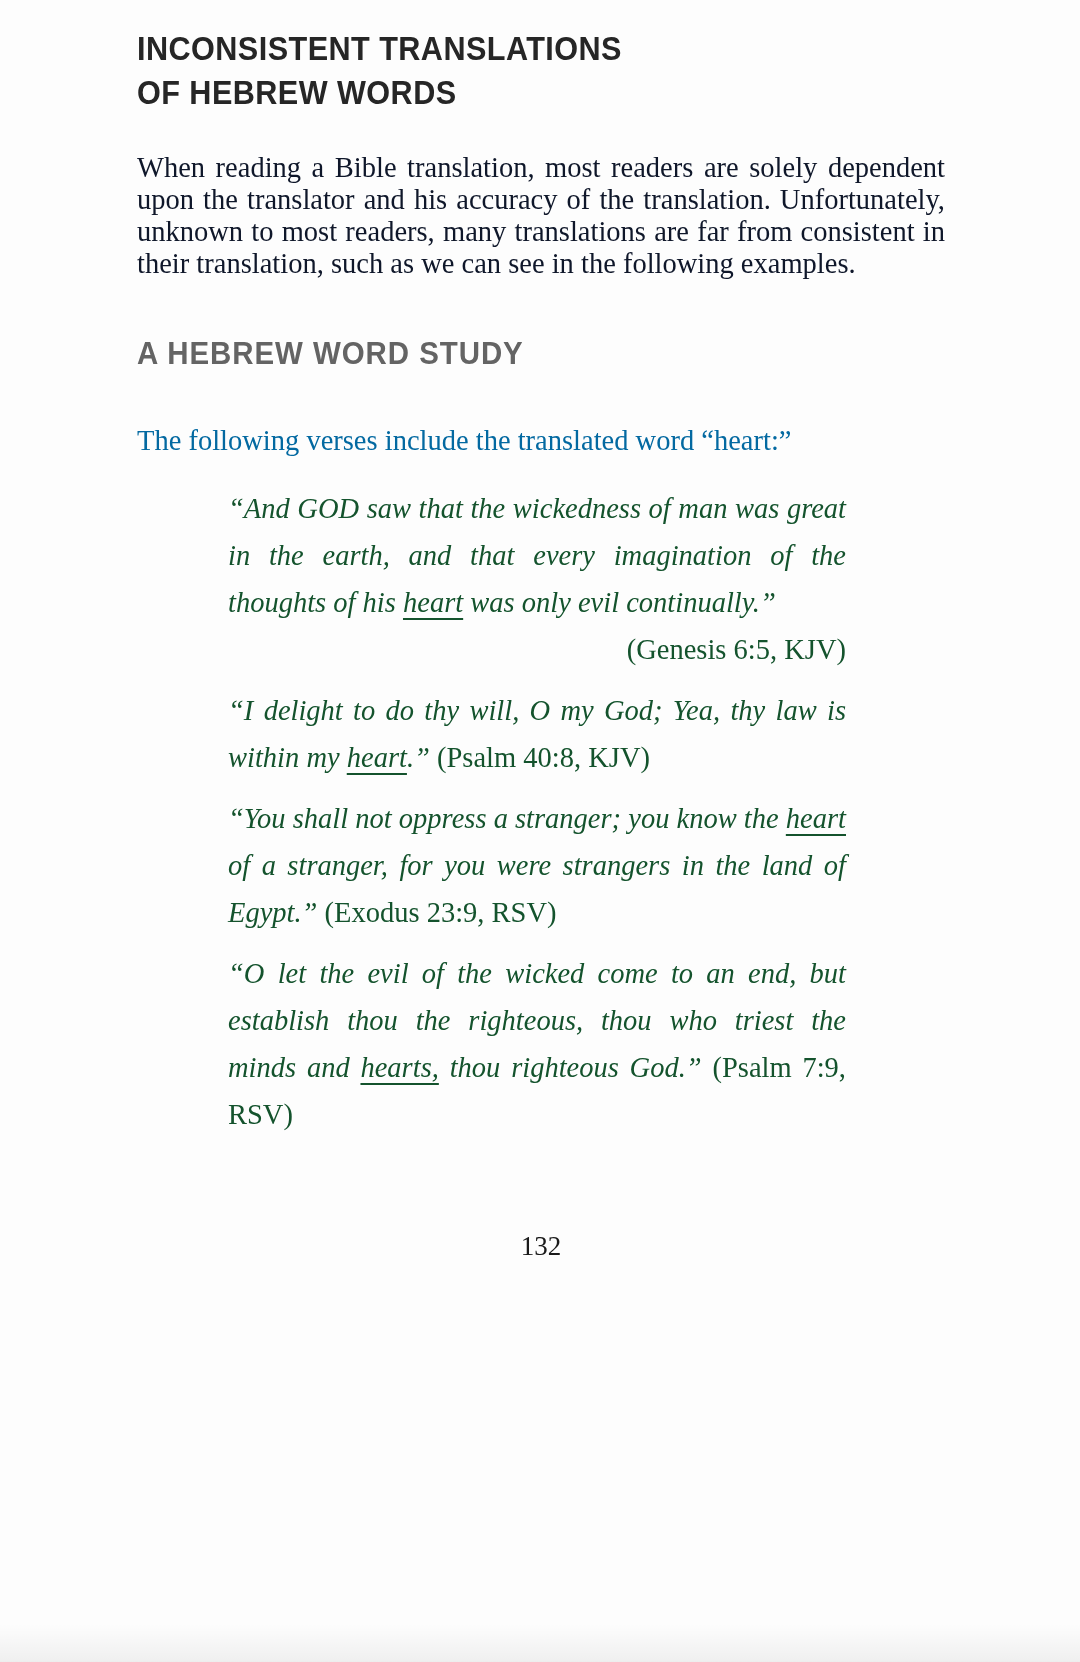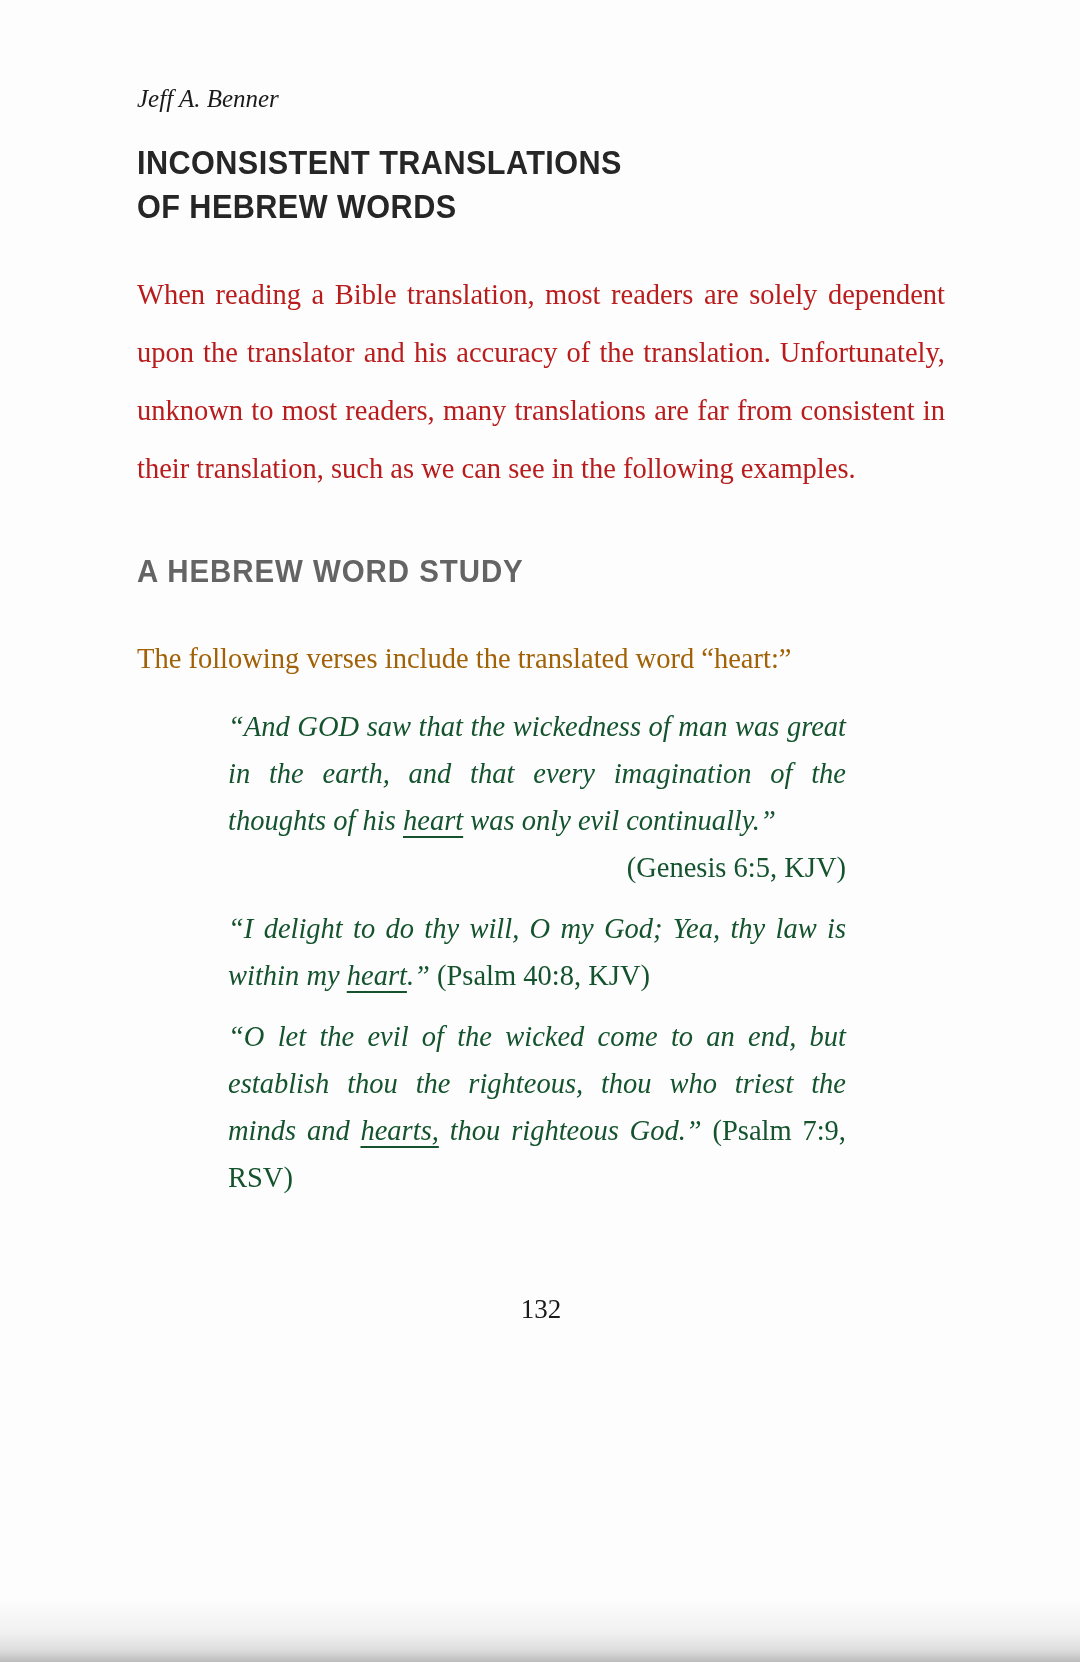--- a/index.html
+++ b/index.html
@@ -33,41 +33,41 @@
     line-height:44px;
     letter-spacing:0.5px;
     color:#262626;
     transform:scaleX(0.90);
     transform-origin:left top;
     white-space:nowrap;
   }
   .intro{
     margin:38px 0 0 0;
     font-size:28.5px;
-    line-height:58px;
+    line-height:32px;
     text-align:justify;
-    color:#b91c1c;
+    color:#0f172a;
   }
   .section-heading{
     margin:56px 0 0 0;
     font-family:"Liberation Sans","DejaVu Sans",sans-serif;
     font-weight:bold;
     font-size:31px;
     line-height:36px;
     letter-spacing:1px;
     color:#646464;
     transform:scaleX(0.95);
     transform-origin:left top;
     white-space:nowrap;
   }
   .lead{
     margin:46px 0 0 0;
     font-size:28.5px;
     line-height:45px;
-    color:#a16207;
+    color:#0369a1;
   }
   .quotes{
     margin:22px 0 0 91px;
     width:618px;
   }
   .quote{
     margin:0 0 14px 0;
     font-style:italic;
     font-size:28.5px;
     line-height:47px;
@@ -103,32 +103,32 @@
       rgba(0,0,0,0.13) 82%,
       rgba(0,0,0,0.26) 100%);
     pointer-events:none;
   }
 </style>
 </head>
 <body>
 
 <div class="page">
 
-  <p class="author">Jeff A. Benner</p>
 
   <h1 class="chapter-title"><span>INCONSISTENT TRANSLATIONS</span><br><span>OF HEBREW WORDS</span></h1>
 
   <p class="intro">When reading a Bible translation, most readers are solely dependent upon the translator and his accuracy of the translation. Unfortunately, unknown to most readers, many translations are far from consistent in their translation, such as we can see in the following examples.</p>
 
   <h2 class="section-heading">A HEBREW WORD STUDY</h2>
 
   <p class="lead">The following verses include the translated word “heart:”</p>
 
   <div class="quotes">
       <p class="quote"><span>“And GOD saw that the wickedness of man was great in the earth, and that every imagination of the thoughts of his </span><u>heart</u><span> was only evil continually.”</span><span class="cite cite-block">(Genesis 6:5, KJV)</span></p>
       <p class="quote"><span>“I delight to do thy will, O my God; Yea, thy law is within my </span><u>heart</u><span>.”</span><span class="cite"> (Psalm 40:8, KJV)</span></p>
+      <p class="quote"><span>“You shall not oppress a stranger; you know the </span><u>heart</u><span> of a stranger, for you were strangers in the land of Egypt.”</span><span class="cite"> (Exodus 23:9, RSV)</span></p>
       <p class="quote"><span>“O let the evil of the wicked come to an end, but establish thou the righteous, thou who triest the minds and </span><u>hearts,</u><span> thou righteous God.”</span><span class="cite"> (Psalm 7:9, RSV)</span></p>
     </div>
 
   <p class="page-number">132</p>
 
   <div class="bottom-shadow"></div>
 </div>
 
 </body></html>

